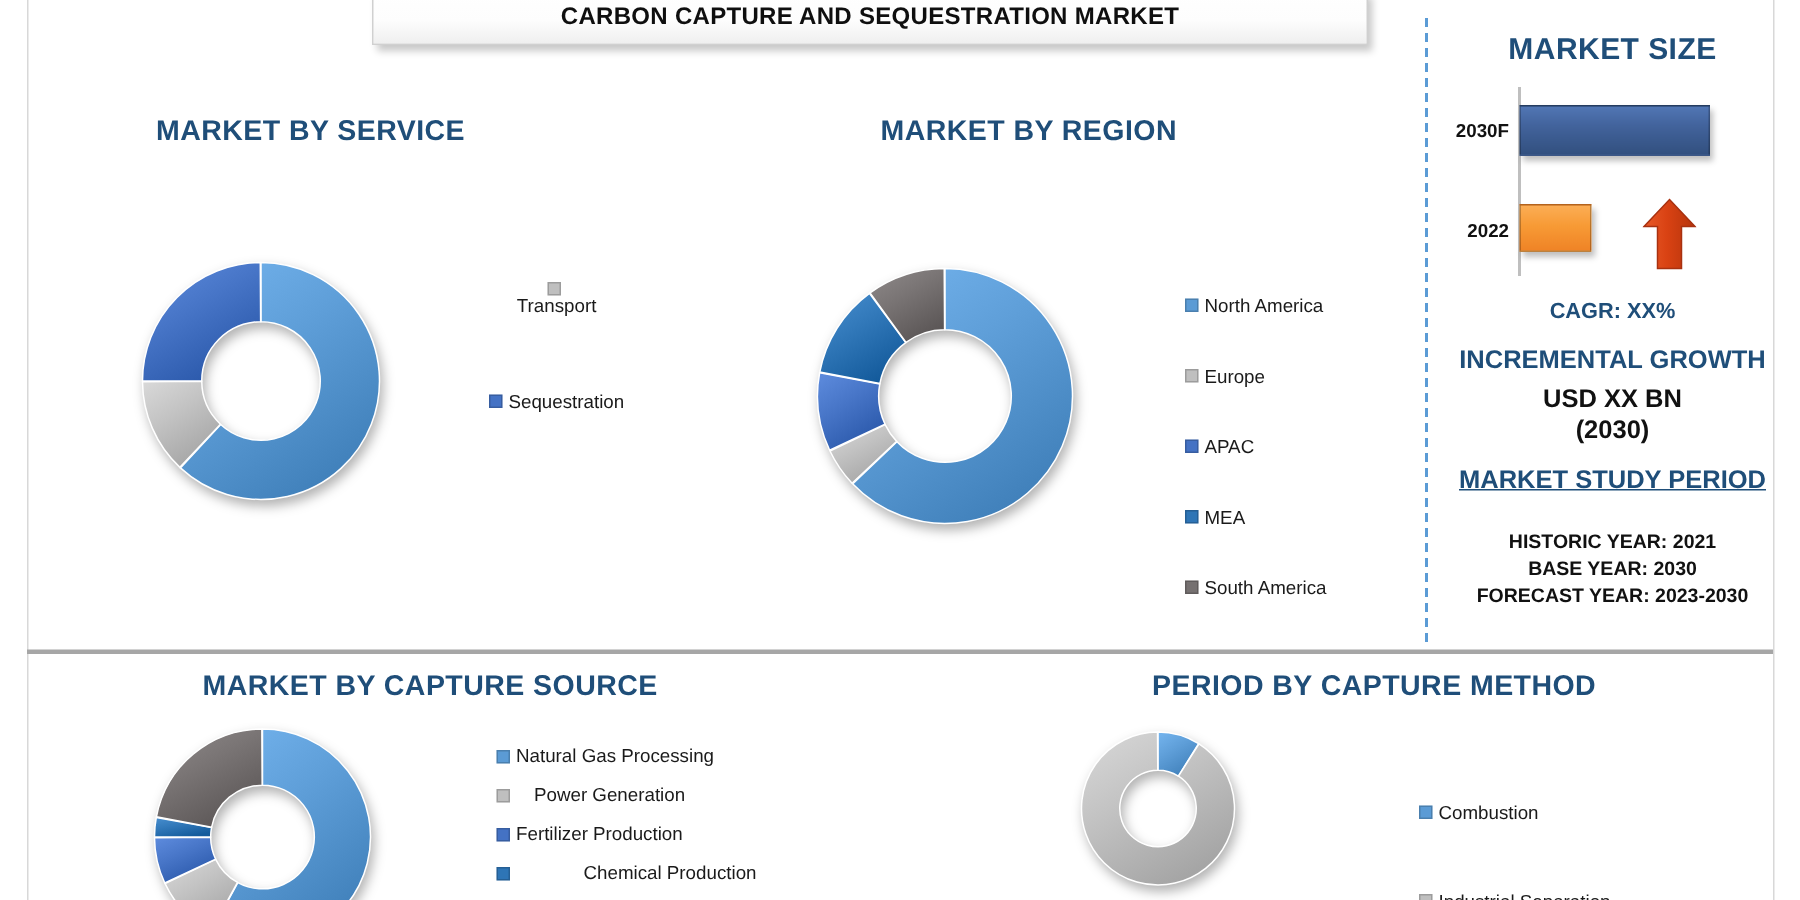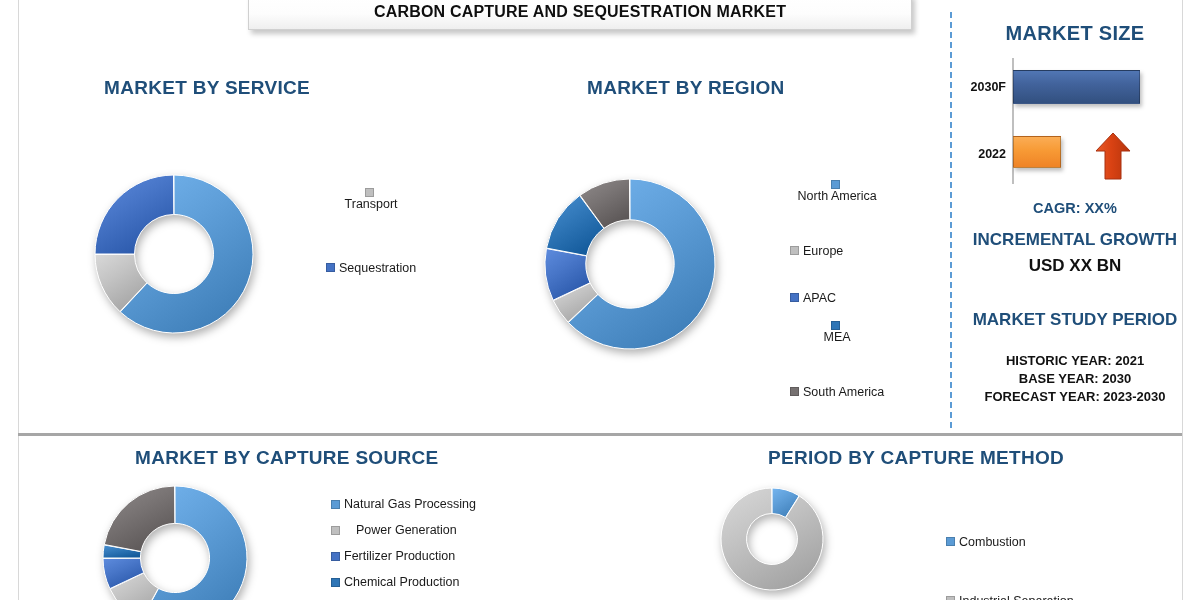--- a/index.html
+++ b/index.html
@@ -135,21 +135,21 @@
   }
   .ig-val {
     position: absolute; left: 950px; top: 255px; width: 250px;
     text-align: center;
     font-size: 17px; font-weight: bold; color: #111111;
     line-height: 21px;
   }
   .sp-title {
     position: absolute; left: 950px; top: 310px; width: 250px;
     text-align: center;
-    font-size: 17px; font-weight: bold; color: #1f4e79;
+    font-size: 17px; font-weight: bold; color: #1f4e79; text-decoration: underline;
   }
   .sp-lines {
     position: absolute; left: 950px; top: 352px; width: 250px;
     text-align: center;
     font-size: 13px; font-weight: bold; color: #111111;
     line-height: 18px;
   }
   .sp-lines div { white-space: nowrap; }
 </style>
 </head>
@@ -238,33 +238,33 @@
         </defs>
         <path d="M 88 3 A 85 85 0 1 1 26.394261663160563 146.56392237523775 L 55.96501606484349 118.45323963512362 A 44.2 44.2 0 1 0 88 43.8 Z" fill="url(#donut-region-g0)" stroke="#ffffff" stroke-width="1"></path>
         <path d="M 26.037666669180005 146.18650400393852 A 85 85 0 0 1 11.312213842370994 124.6603798976738 L 48.122351198032916 107.06339754679038 A 44.2 44.2 0 0 0 55.779586667973604 118.25698208204804 Z" fill="url(#donut-region-g1)" stroke="#ffffff" stroke-width="1"></path>
         <path d="M 11.089700540388336 124.19123978303116 A 85 85 0 0 1 4.409847090194162 72.58292062304666 L 44.53312048690096 79.98311872398426 A 44.2 44.2 0 0 0 48.00664428100193 106.8194446871762 Z" fill="url(#donut-region-g2)" stroke="#ffffff" stroke-width="1"></path>
         <path d="M 4.5055836880614635 72.0725882602134 A 85 85 0 0 1 37.61911803675919 19.540035549191245 L 61.80194137911478 52.40081848557945 A 44.2 44.2 0 0 0 44.58290351779196 79.71774589531097 Z" fill="url(#donut-region-g3)" stroke="#ffffff" stroke-width="1"></path>
         <path d="M 38.038253555139775 19.233555478129475 A 85 85 0 0 1 87.48076777679228 3.0015859095101547 L 87.72999924393199 43.800824672945275 A 44.2 44.2 0 0 0 62.019891848672685 52.24144884862733 Z" fill="url(#donut-region-g4)" stroke="#ffffff" stroke-width="1"></path>
       </svg>
     </div>
 
   <div class="legend" id="legend-region" style="left:790px; top:180px;">
-      <div class="legend-item" style="height: 47px; flex-direction: column;">
+      <div class="legend-item" style="height: 47px;">
         <span class="legend-swatch" style="background: rgb(91, 155, 213);"></span>
         <span class="legend-label">North America</span>
       </div>
       <div class="legend-item" style="height: 47px;">
         <span class="legend-swatch" style="background: rgb(191, 191, 191);"></span>
         <span class="legend-label">Europe</span>
       </div>
       <div class="legend-item" style="height: 47px;">
         <span class="legend-swatch" style="background: rgb(68, 114, 196);"></span>
         <span class="legend-label">APAC</span>
       </div>
-      <div class="legend-item" style="height: 47px; flex-direction: column;">
+      <div class="legend-item" style="height: 47px;">
         <span class="legend-swatch" style="background: rgb(46, 117, 182);"></span>
         <span class="legend-label">MEA</span>
       </div>
       <div class="legend-item" style="height: 47px;">
         <span class="legend-swatch" style="background: rgb(118, 113, 113);"></span>
         <span class="legend-label">South America</span>
       </div>
     </div>
 
   <div class="ms-title">MARKET SIZE</div>
@@ -288,20 +288,21 @@
       </defs>
       <polygon points="18,1 35,19 26,19 26,47 10,47 10,19 1,19" fill="url(#arrGrad)" stroke="#a83110" stroke-width="1"></polygon>
     </svg>
   </div>
 
   <div class="cagr">CAGR:  XX%</div>
 
   <div class="ig-title">INCREMENTAL GROWTH</div>
   <div class="ig-val">
     <div>USD XX BN</div>
+    <div>(2030)</div>
   </div>
 
   <div class="sp-title">MARKET STUDY PERIOD</div>
   <div class="sp-lines">
     <div>HISTORIC YEAR: 2021</div>
     <div>BASE YEAR: 2030</div>
     <div>FORECAST YEAR: 2023-2030</div>
   </div>
 
   <div class="sec-title" style="left:135px; top:447px;">MARKET BY CAPTURE SOURCE</div>
@@ -349,21 +350,21 @@
         <span class="legend-label">Natural Gas Processing</span>
       </div>
       <div class="legend-item" style="height: 26px; gap: 12px;">
         <span class="legend-swatch" style="background: rgb(191, 191, 191);"></span>
         <span class="legend-label">Power Generation</span>
       </div>
       <div class="legend-item" style="height: 26px;">
         <span class="legend-swatch" style="background: rgb(68, 114, 196);"></span>
         <span class="legend-label">Fertilizer Production</span>
       </div>
-      <div class="legend-item" style="height: 26px;">
+      <div class="legend-item" style="height: 26px; gap: 45px;">
         <span class="legend-swatch" style="background: rgb(46, 117, 182);"></span>
         <span class="legend-label">Chemical Production</span>
       </div>
       <div class="legend-item" style="height: 26px;"></div>
     </div>
 
   <div class="sec-title" style="left:768px; top:447px;">PERIOD BY CAPTURE METHOD</div>
 
   <div class="donut-wrap" id="donut-capture-method" style="left:718px; top:485px;">
       <svg width="108" height="108" viewBox="0 0 108 108">

